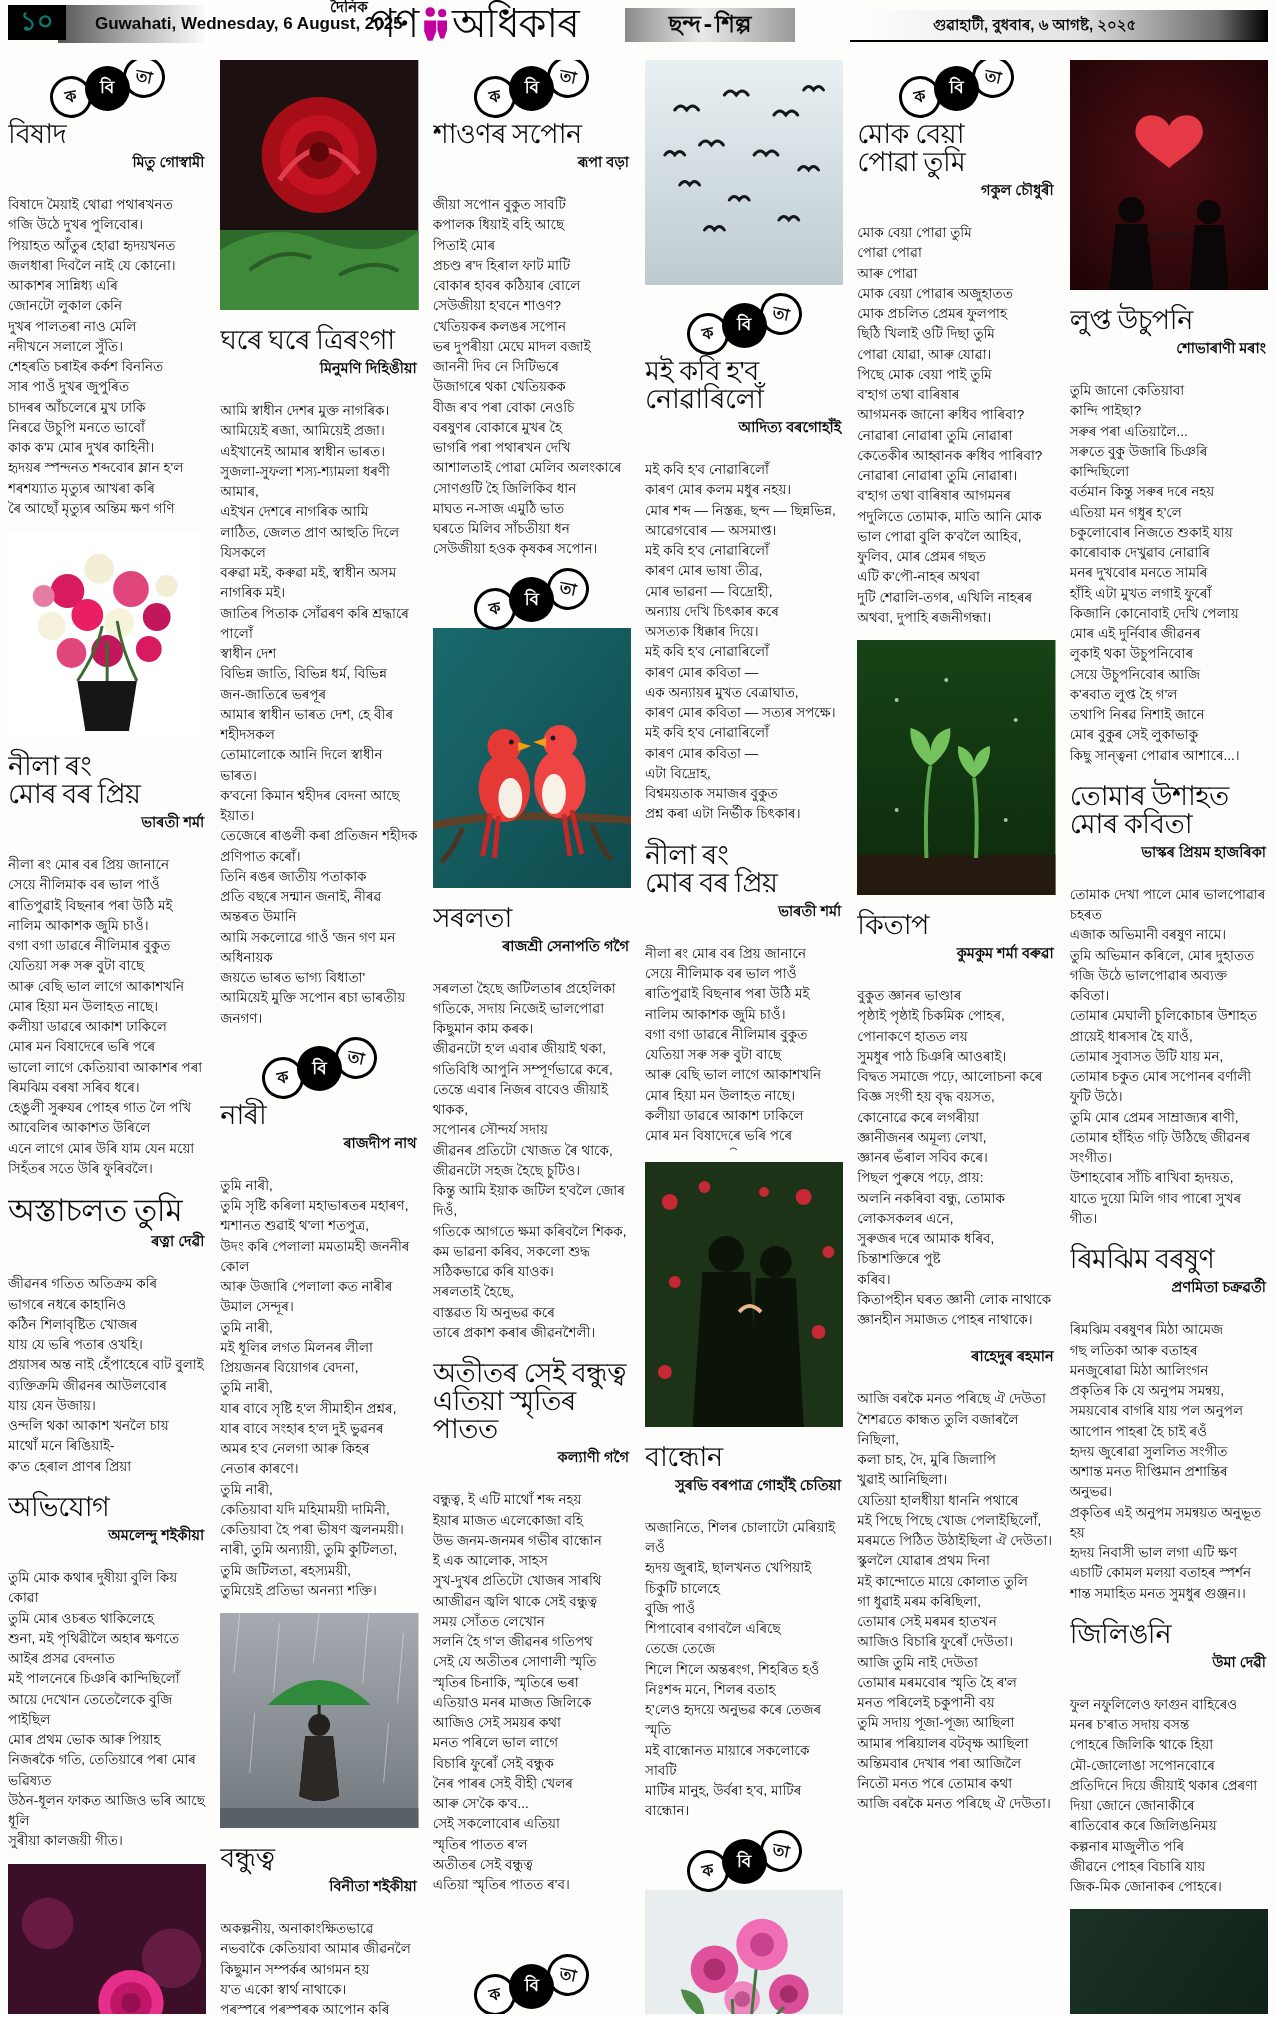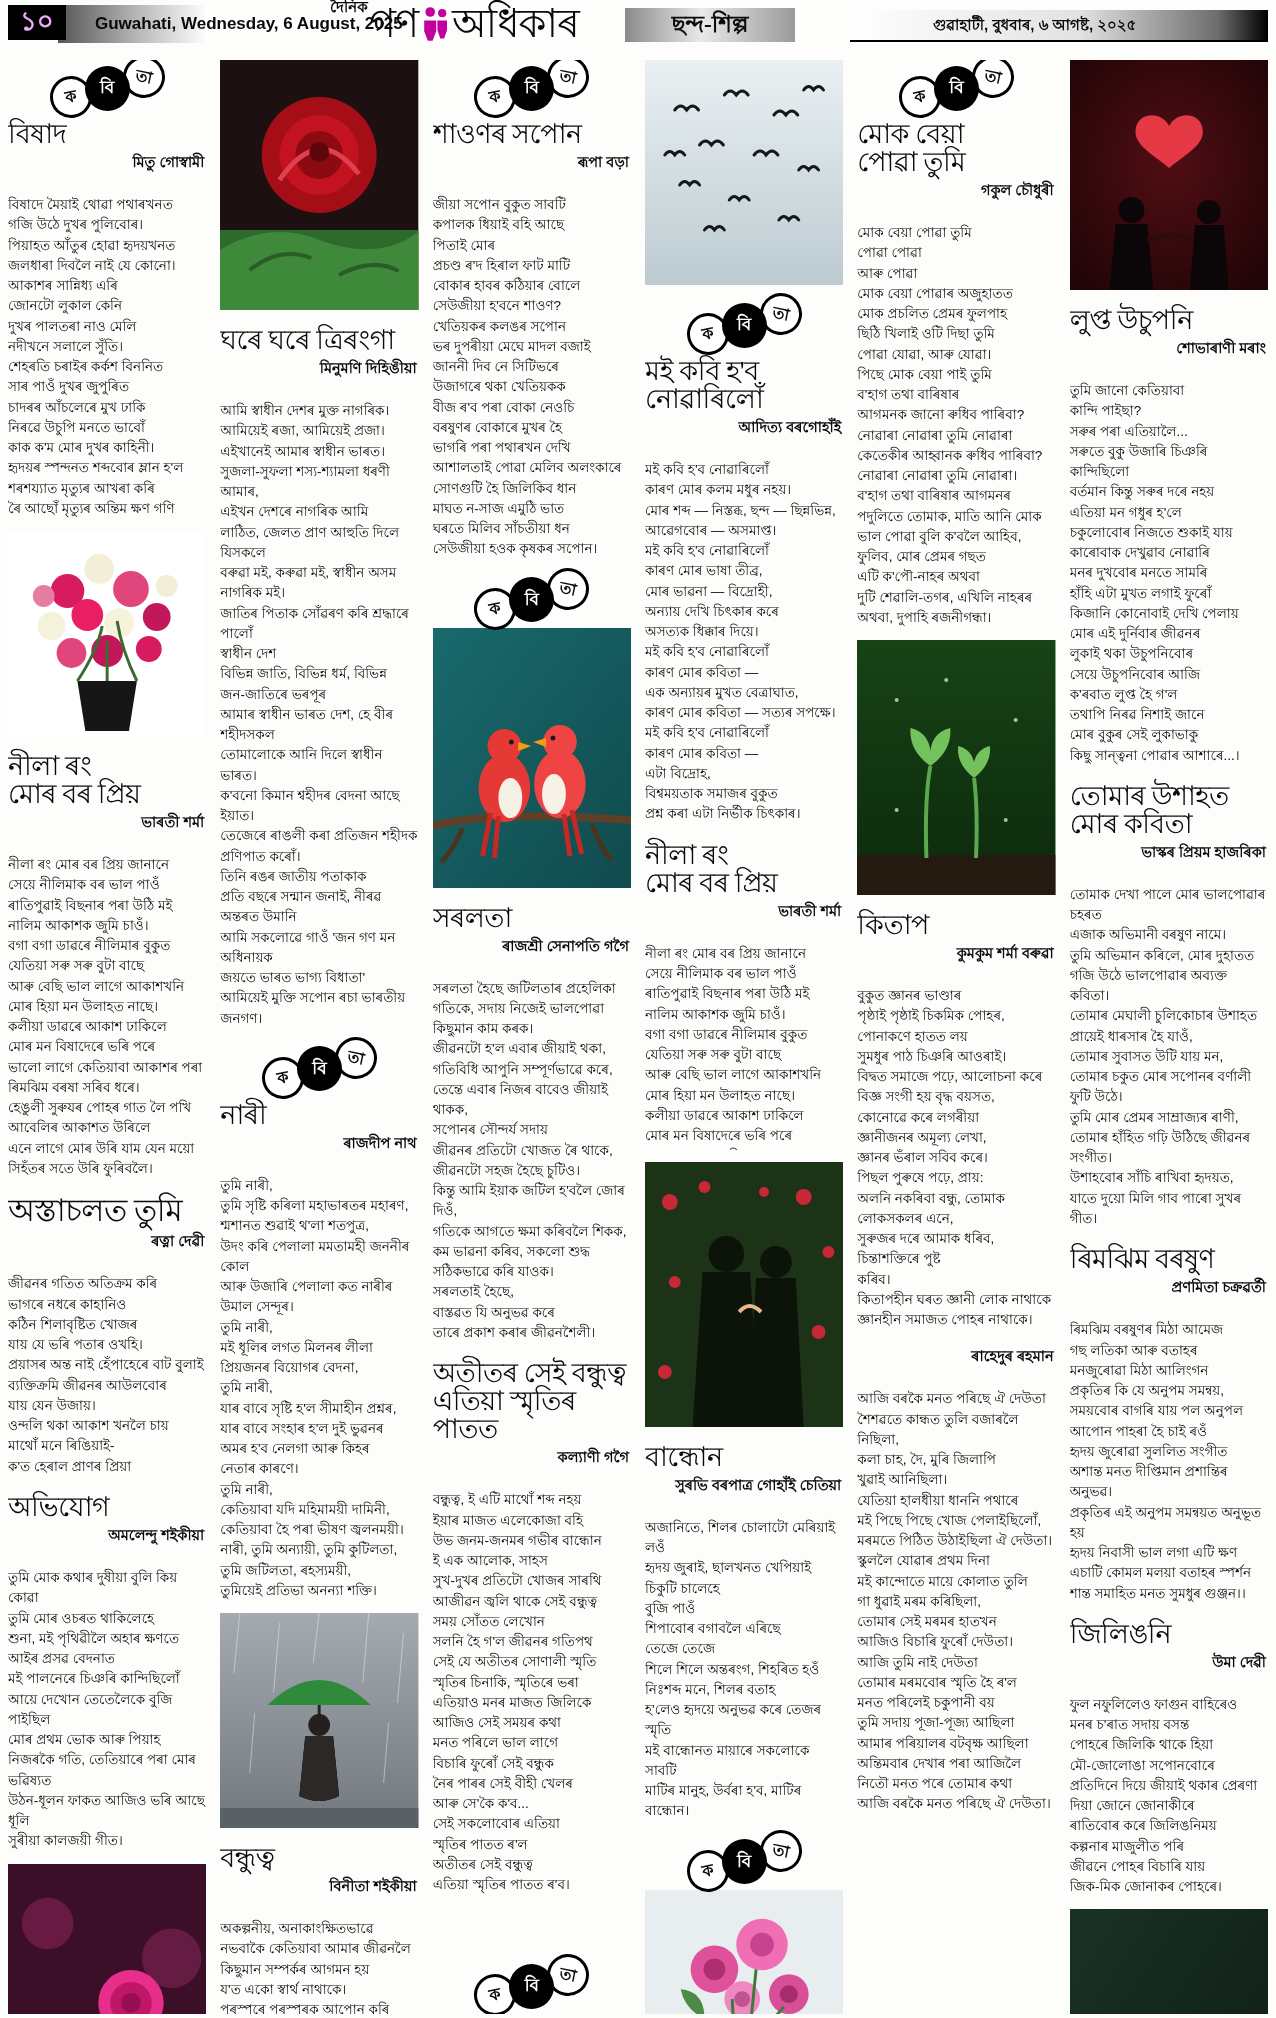--- a/index.html
+++ b/index.html
@@ -1,33 +1,33 @@
 <!DOCTYPE html>
 <html><head>
 <meta charset="utf-8">
 <style>
   html,body{margin:0;padding:0;}
   body{width:1276px;height:2018px;background:#fdfdfb;color:#0a0a0a;
        font-family:"Liberation Sans",sans-serif;position:relative;overflow:hidden;}
   
   .page-header{position:absolute;top:0;left:0;width:1276px;height:56px;}
-  .pn-box{position:absolute;left:8px;top:5px;background:#000;color:#f0abfc;
+  .pn-box{position:absolute;left:8px;top:5px;background:#000;color:#0f766e;
           font-size:26px;font-weight:bold;padding:3px 12px 6px;line-height:1;}
   .pn-tail{position:absolute;left:58px;top:5px;width:150px;height:38px;
            background:linear-gradient(to right,#555,#bbb 55%,#fff);}
   .date-en{position:absolute;left:95px;top:14px;font-size:17px;font-weight:bold;z-index:2;}
   .masthead{position:absolute;left:330px;top:6px;display:flex;align-items:flex-end;}
   .m-prefix{font-size:15px;font-weight:bold;transform:translateY(-22px);margin-right:2px;}
   .m-main{font-size:40px;font-weight:normal;line-height:.9;letter-spacing:-1px;
           font-family:"Liberation Serif",serif;}
   .m-icon{width:30px;height:36px;margin:0 2px;}
   .section-bar{position:absolute;left:625px;top:8px;width:170px;height:34px;
                background:linear-gradient(to right,#8a8a8a,#e9e9e9 45%,#9a9a9a);
                display:flex;align-items:center;justify-content:center;
-               font-size:23px;font-weight:bold;font-family:Liberation Serif, serif;}
+               font-size:23px;font-weight:bold;font-family:Liberation Mono, monospace;}
   .date-as-bar{position:absolute;left:850px;top:10px;width:418px;height:30px;
                background:linear-gradient(to right,#fff,#e2e2e2 55%,#6d6d6d 88%,#000);
                border-bottom:2px solid #000;display:flex;align-items:center;}
   .date-as-bar span{font-size:15px;font-weight:bold;margin-left:83px;}
   
   .cols{position:absolute;top:60px;left:8px;width:1260px;height:1954px;
         display:grid;grid-template-columns:repeat(6,1fr);column-gap:14px;}
   .col{display:flex;flex-direction:column;overflow:hidden;min-width:0;}
   .blk{margin-bottom:12px;}
   .title{font-family:"Liberation Serif",serif;font-size:27px;font-weight:normal;

